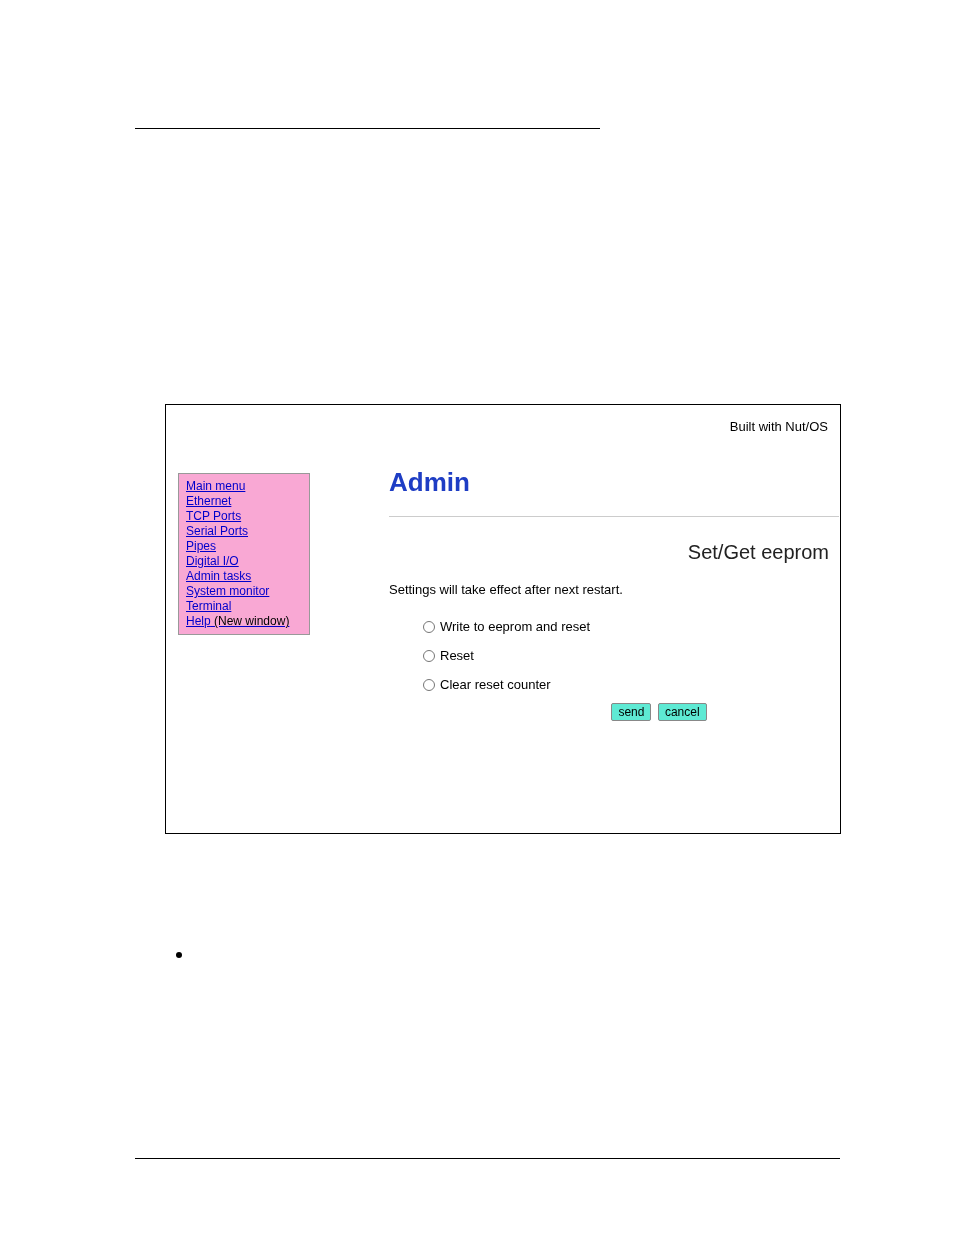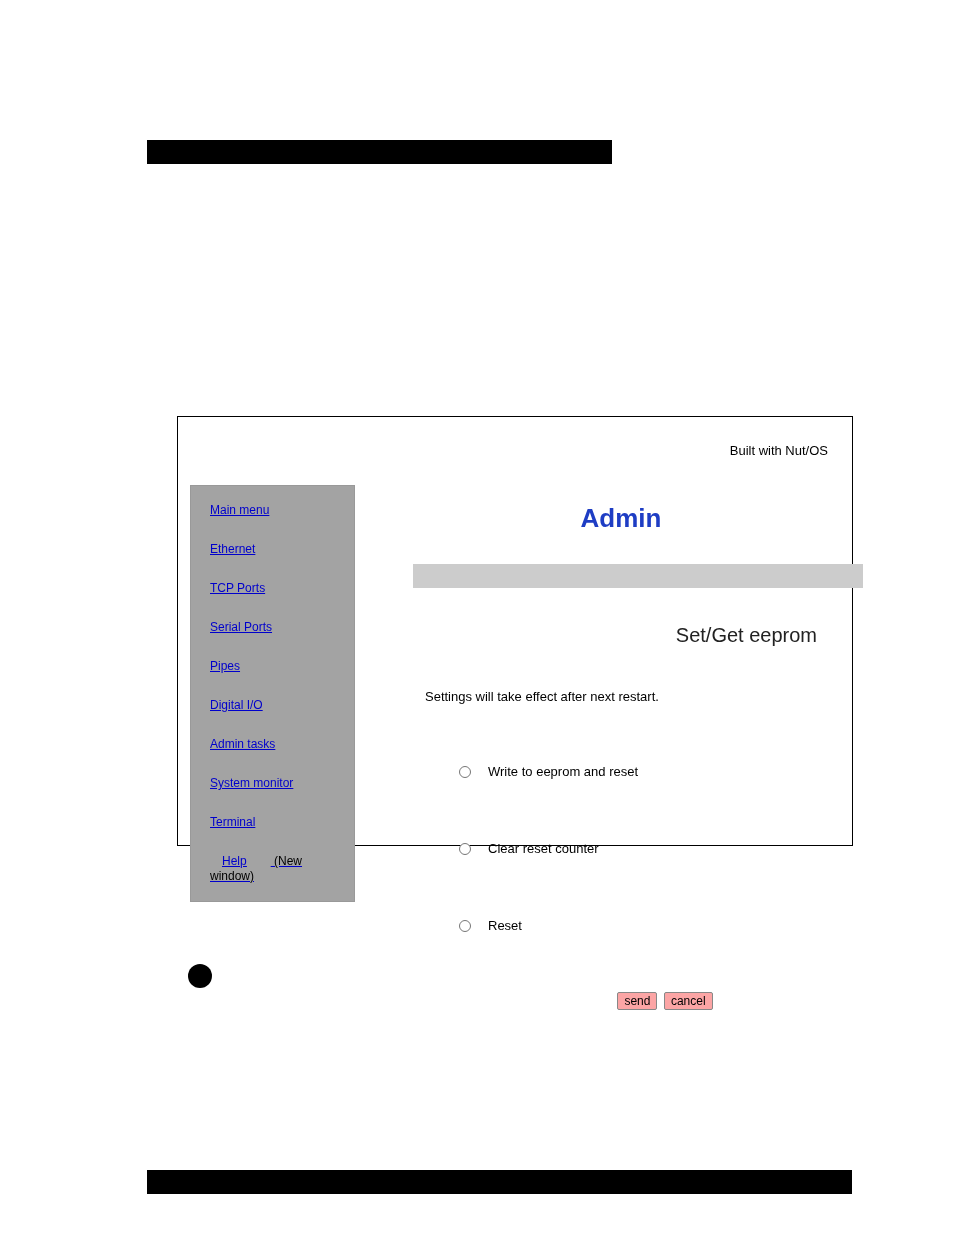--- a/index.html
+++ b/index.html
@@ -1,17 +1,17 @@
 <!DOCTYPE html>
 <html><head>
   <meta charset="utf-8">
   <style>
     * {
       margin: 0;
-      padding: 12px;
+      padding: 0;
       box-sizing: border-box;
     }
     body {
       font-family: Arial, sans-serif;
       background: #fff;
       width: 954px;
       height: 1235px;
       position: relative;
     }
     .top-line {
@@ -52,22 +52,22 @@
       position: absolute;
       top: 14px;
       right: 12px;
       font-size: 13px;
       color: #000;
     }
     .sidebar {
       position: absolute;
       top: 68px;
       left: 12px;
-      width: 165px;
-      background: #a3a3a3;
+      width: 132px;
+      background: #f9a8d4;
       border: 1px solid #999;
       padding: 5px 7px;
     }
     .sidebar a, .sidebar span {
       display: block;
       font-size: 12px;
       line-height: 15px;
       color: #0000cc;
       text-decoration: underline;
       cursor: pointer;
@@ -89,39 +89,38 @@
       position: absolute;
       top: 62px;
       left: 223px;
       width: 440px;
     }
     .admin-title {
       font-size: 26px;
       font-weight: bold;
       color: #1e3dc4;
       margin-bottom: 18px;
-      text-align: center;
     }
     .divider {
       width: 450px;
       height: 1px;
       background: #ccc;
       margin-bottom: 24px;
     }
     .subtitle {
       font-size: 20px;
       font-weight: normal;
       color: #222;
       margin-bottom: 18px;
       text-align: right;
     }
     .description {
       font-size: 13px;
       color: #000;
-      margin-bottom: 12px;
+      margin-bottom: 22px;
     }
     .radio-group {
       padding-left: 34px;
     }
     .radio-item {
       display: flex;
       align-items: center;
       margin-bottom: 14px;
       font-size: 13px;
       color: #000;
@@ -136,21 +135,21 @@
       cursor: pointer;
     }
     .button-row {
       text-align: center;
       margin-top: -4px;
       padding-left: 100px;
     }
     .button-row button {
       font-size: 12px;
       padding: 1px 6px;
-      background: #fca5a5;
+      background: #5eead4;
       border: 1px solid #888;
       border-radius: 2px;
       cursor: pointer;
       margin: 0 1px;
     }
   </style>
 </head>
 <body>
 
 <div class="top-line"></div>
@@ -181,25 +180,25 @@
     <h2 class="subtitle">Set/Get eeprom</h2>
     <p class="description">Settings will take effect after next restart.</p>
 
     <div class="radio-group">
       <div class="radio-item">
         <input type="radio" name="eeprom" style="">
         <label>Write to eeprom and reset</label>
       </div>
       <div class="radio-item">
         <input type="radio" name="eeprom" style="">
-        <label>Clear reset counter</label>
+        <label>Reset</label>
       </div>
       <div class="radio-item">
         <input type="radio" name="eeprom" style="">
-        <label>Reset</label>
+        <label>Clear reset counter</label>
       </div>
     </div>
 
     <div class="button-row">
       <button>send</button>
       <button>cancel</button>
     </div>
   </div>
 </div>
 

